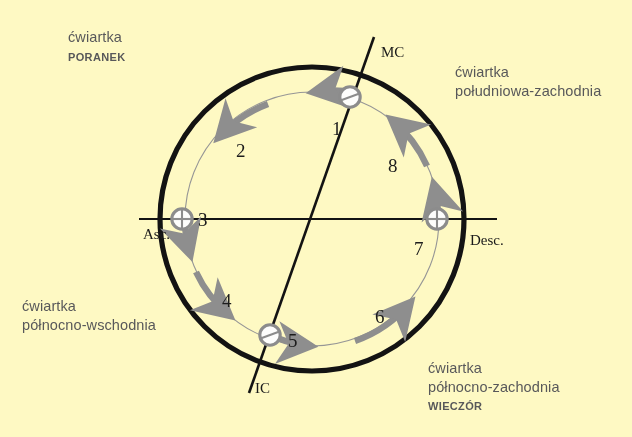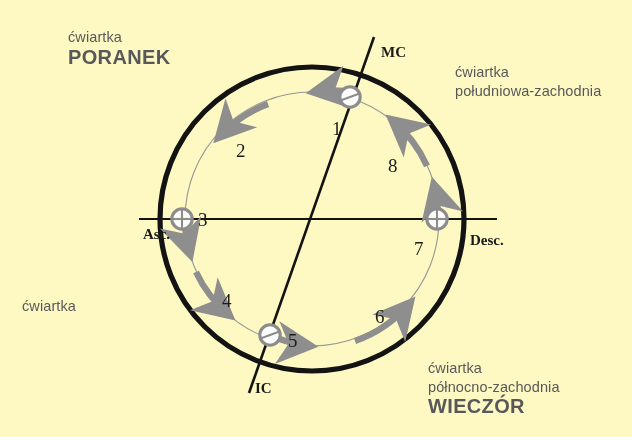--- a/index.html
+++ b/index.html
@@ -29,35 +29,35 @@
     color: #58585a;
     font-family: "Liberation Sans", sans-serif;
     font-size: 14.5px;
     line-height: 18.5px;
     letter-spacing: 0.1px;
     white-space: nowrap;
   }
   .quad-label .strong {
     display: block;
     font-weight: bold;
-    font-size: 20px;
+    font-size: 11px;
     letter-spacing: 0.35px;
     color: #58585a;
     padding-top: 1px;
   }
   #label-se { left: 68px;  top: 28px;  }
   #label-sw { left: 455px; top: 63px;  }
   #label-ne { left: 22px;  top: 297px; }
   #label-nw { left: 428px; top: 359px; }
 
   .axis-text {
     position: absolute;
     font-family: "Liberation Serif", serif;
     font-size: 15px;
-    font-weight: bold;
+    font-weight: normal;
     color: #1a1a1a;
     white-space: nowrap;
   }
   #text-mc   { left: 381px; top: 44px;  }
   #text-ic   { left: 255px; top: 380px; }
   #text-asc  { left: 101px; top: 226px; margin-left: 42px; }
   #text-desc { left: 470px; top: 232px; }
 
   .step-num {
     position: absolute;
@@ -128,20 +128,21 @@
     <span class="strong">PORANEK</span>
   </div>
 
   <div class="quad-label" id="label-sw">
     <span>ćwiartka</span><br>
     <span>południowa-zachodnia</span>
   </div>
 
   <div class="quad-label" id="label-ne">
     <span>ćwiartka</span><br>
+    <span>północno-wschodnia</span>
   </div>
 
   <div class="quad-label" id="label-nw">
     <span>ćwiartka</span><br>
     <span>północno-zachodnia</span>
     <span class="strong">WIECZÓR</span>
   </div>
 
   <div class="axis-text" id="text-mc">MC</div>
   <div class="axis-text" id="text-ic">IC</div>

